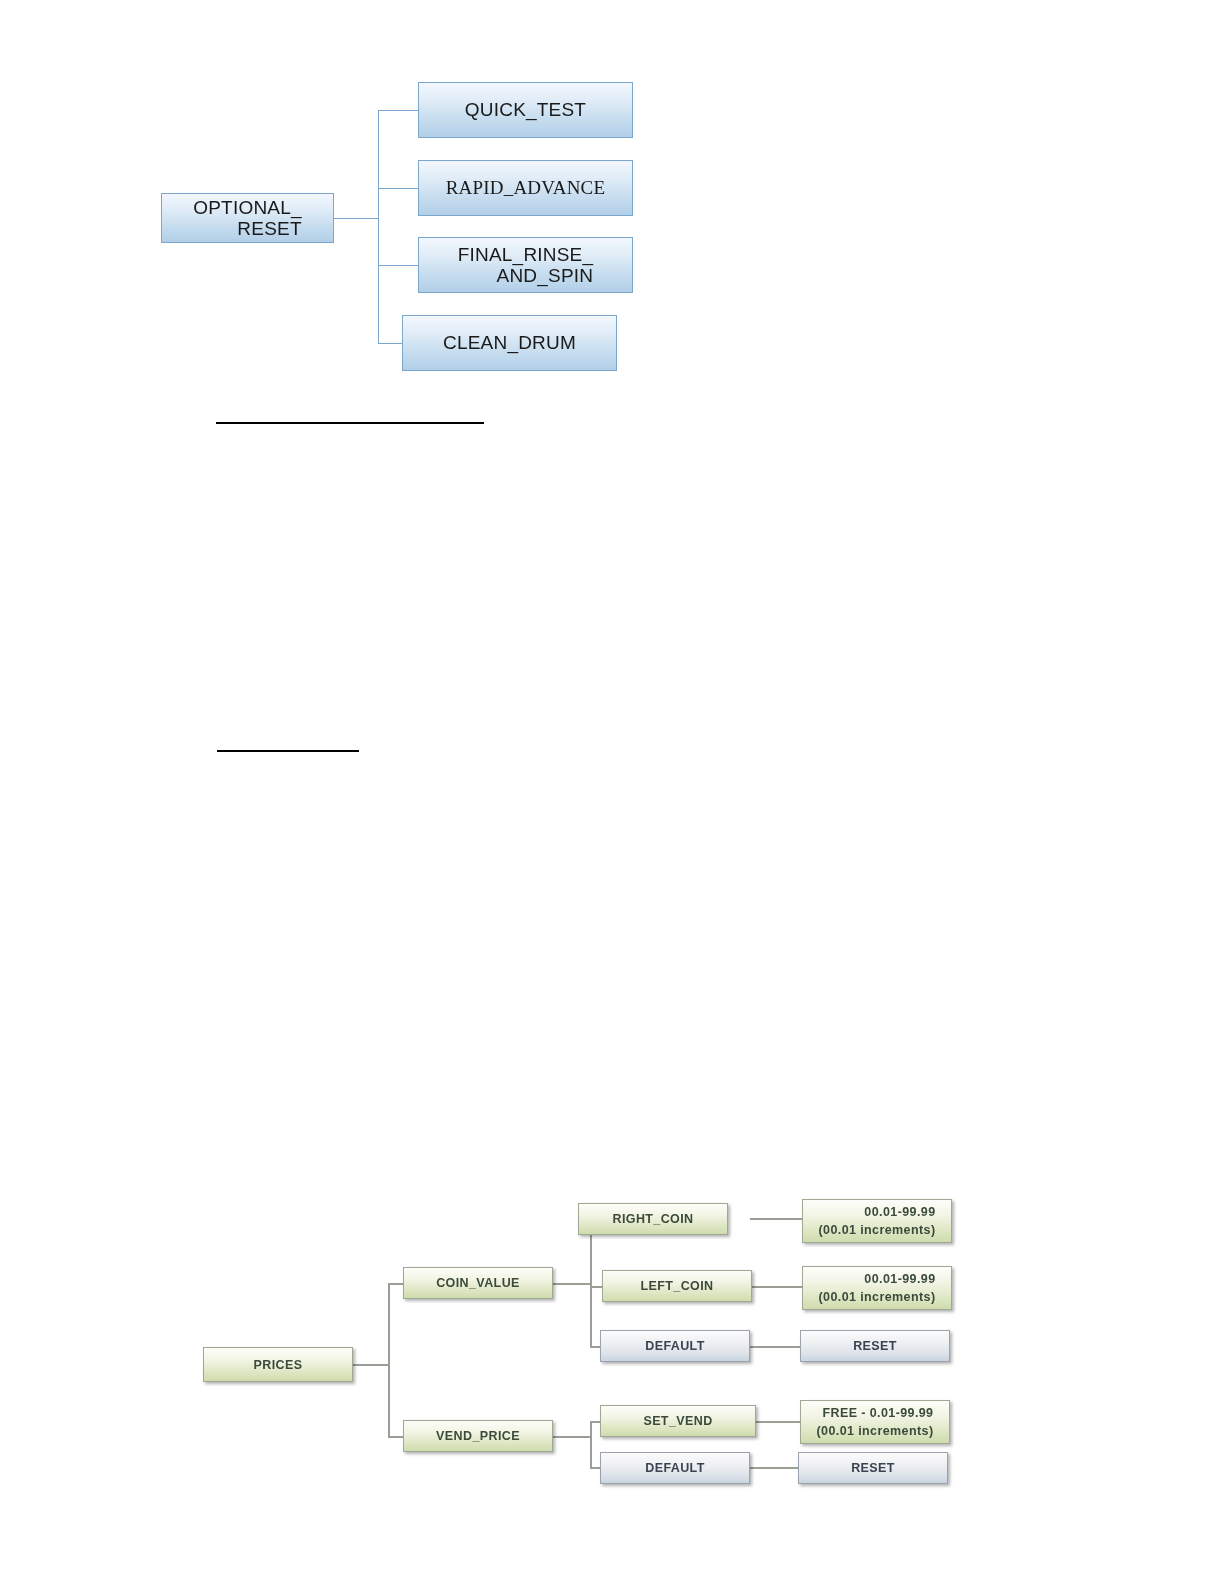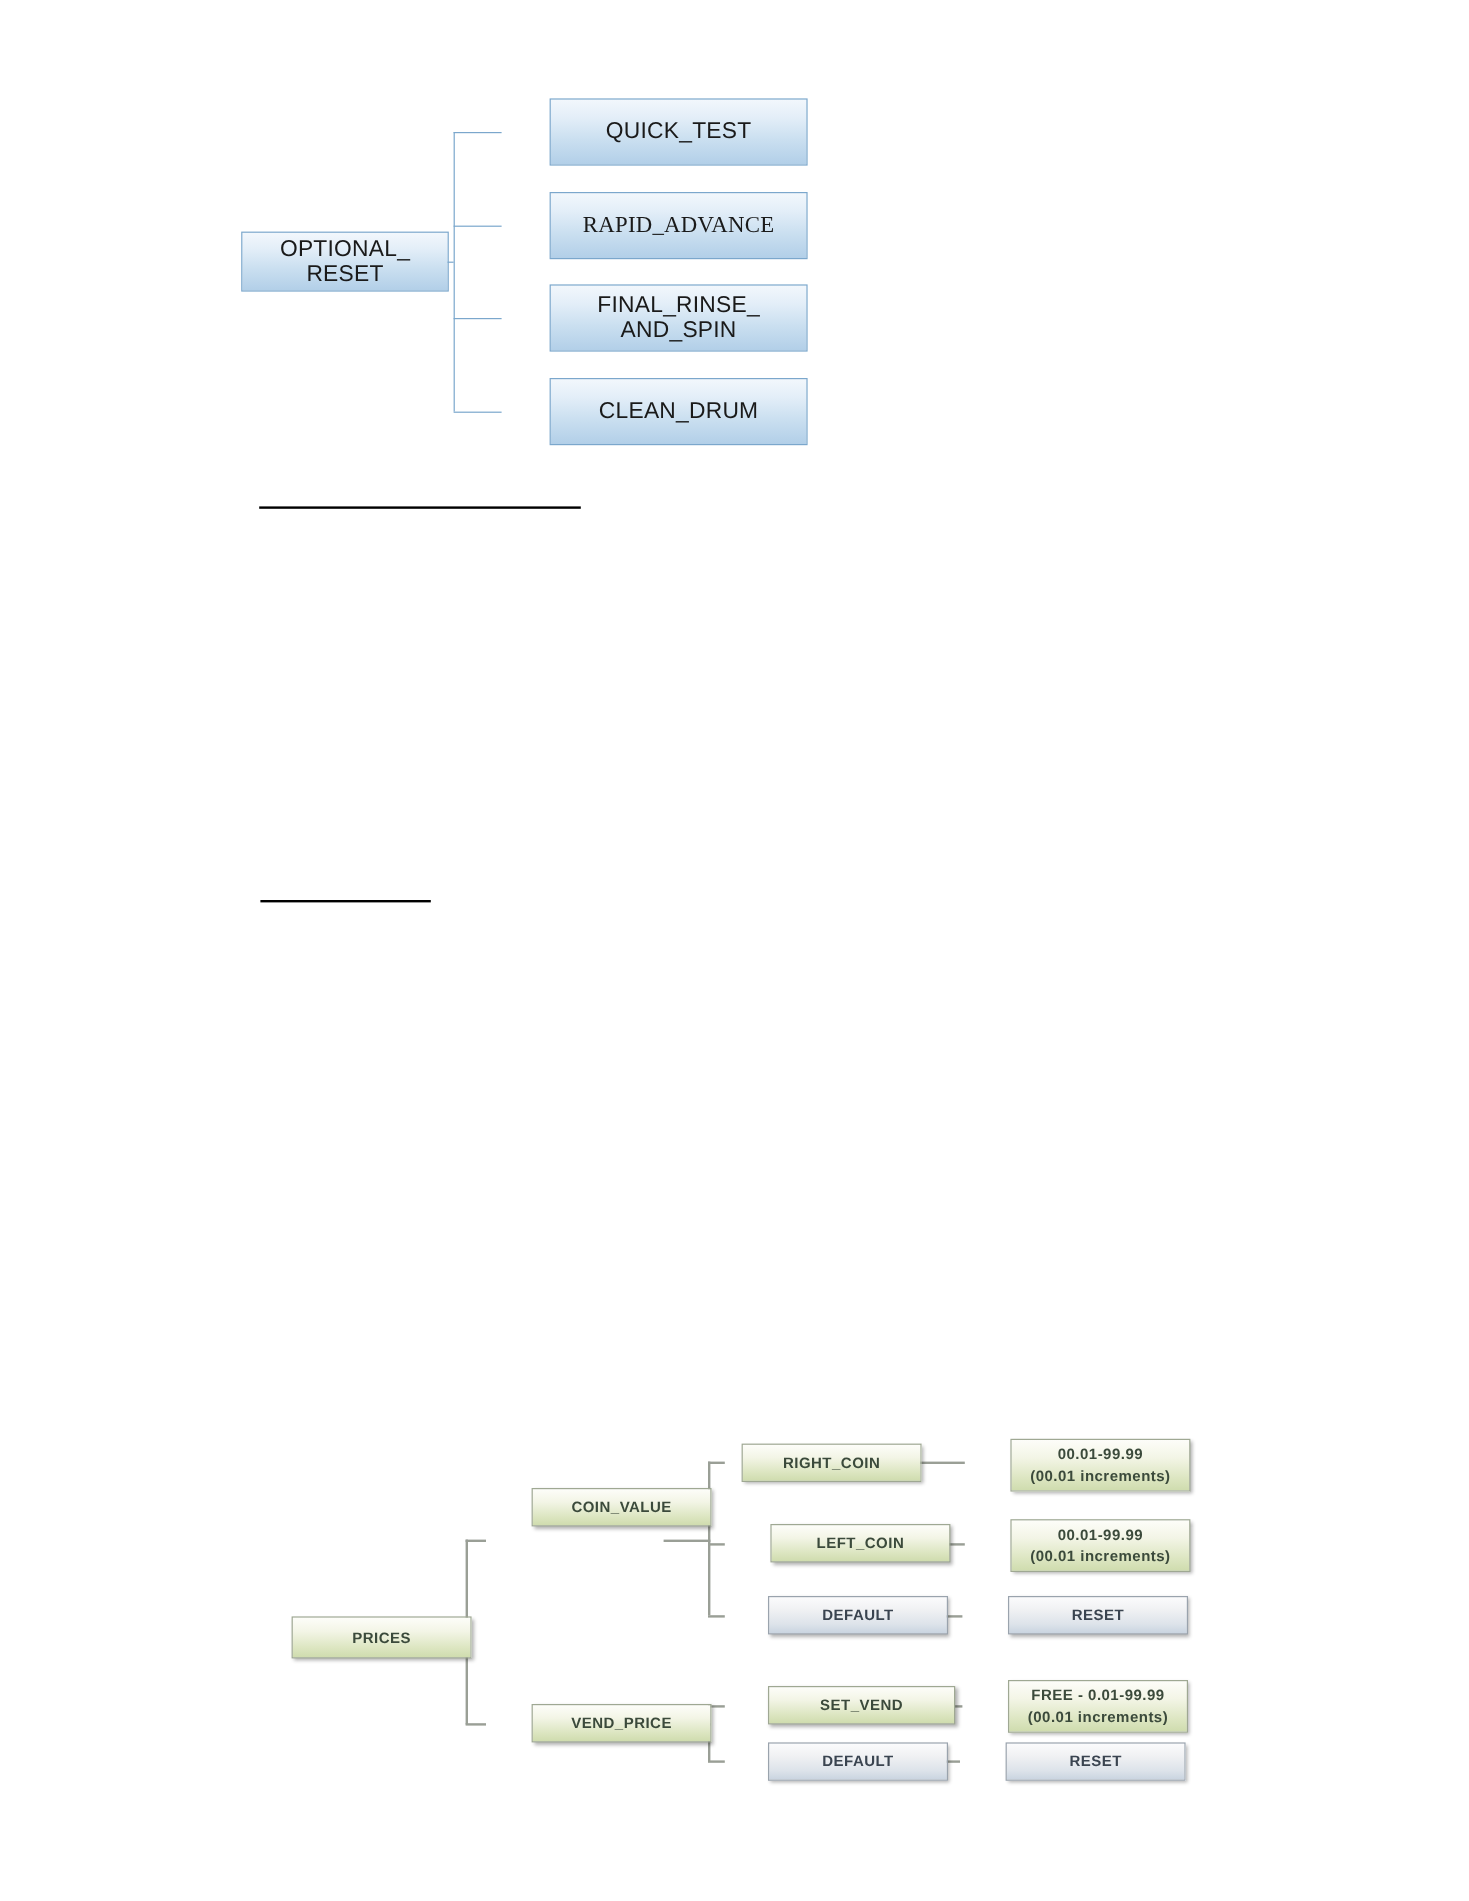--- a/index.html
+++ b/index.html
@@ -18,24 +18,23 @@
 
   .page { position: absolute; inset: 0; }
 
   
   .node {
     position: absolute;
     box-sizing: border-box;
     display: flex;
     align-items: center;
     justify-content: center;
-    text-align: center;
+    text-align: right;
     line-height: 1.12;
     white-space: pre-line;
-    margin-left: 40px;
   }
 
   
   .blue {
     background: linear-gradient(to bottom, #f2f7fc 0%, #e3eef8 28%, #cadff0 62%, #b2cfe8 100%);
     border: 1px solid #7ba7cc;
     color: #1a1a1a;
     font-size: 19px;
     letter-spacing: .2px;
   }
@@ -105,21 +104,21 @@
     <div class="node blue" style="left:161px; top:193px; width:173px; height:50px;">OPTIONAL_
 RESET</div>
 
     <div class="node blue" style="left:418px; top:82px; width:215px; height:56px;">QUICK_TEST</div>
 
     <div class="node blue" style="left:418px; top:160px; width:215px; height:56px;font-family:Liberation Serif, serif;">RAPID_ADVANCE</div>
 
     <div class="node blue" style="left:418px; top:237px; width:215px; height:56px;">FINAL_RINSE_
 AND_SPIN</div>
 
-    <div class="node blue" style="left:418px; top:315px; width:215px; height:56px;">CLEAN_DRUM</div>
+    <div class="node blue" style="left:402px; top:315px; width:215px; height:56px;">CLEAN_DRUM</div>
   </div>
 
   <div class="rule" style="left:216px; top:422px; width:268px;"></div>
   <div class="rule" style="left:217px; top:750px; width:142px;"></div>
 
   <div>
 
     <div class="conn2 h" style="left:353px; top:1364px; width:37px;"></div>
     <div class="conn2 v" style="left:388px; top:1283px; height:154px;"></div>
     <div class="conn2 h" style="left:388px; top:1283px; width:17px;"></div>
@@ -138,21 +137,21 @@
     <div class="conn2 h" style="left:553px; top:1436px; width:39px;"></div>
     <div class="conn2 v" style="left:590px; top:1421px; height:47px;"></div>
     <div class="conn2 h" style="left:590px; top:1421px; width:14px;"></div>
     <div class="conn2 h" style="left:590px; top:1467px; width:14px;"></div>
 
     <div class="conn2 h" style="left:750px; top:1421px; width:52px;"></div>
     <div class="conn2 h" style="left:750px; top:1467px; width:50px;"></div>
 
     <div class="node green" style="left:203px; top:1347px; width:150px; height:35px;">PRICES</div>
 
-    <div class="node green" style="left:403px; top:1240px; width:150px; height:32px;">COIN_VALUE</div>
+    <div class="node green" style="left:403px; top:1267px; width:150px; height:32px;">COIN_VALUE</div>
 
     <div class="node green" style="left:403px; top:1420px; width:150px; height:32px;">VEND_PRICE</div>
 
     <div class="node green" style="left:578px; top:1203px; width:150px; height:32px;">RIGHT_COIN</div>
 
     <div class="node green" style="left:602px; top:1270px; width:150px; height:32px;">LEFT_COIN</div>
 
     <div class="node grey" style="left:600px; top:1330px; width:150px; height:32px;">DEFAULT</div>
 
     <div class="node green multiline" style="left:802px; top:1199px; width:150px; height:44px;">00.01-99.99

